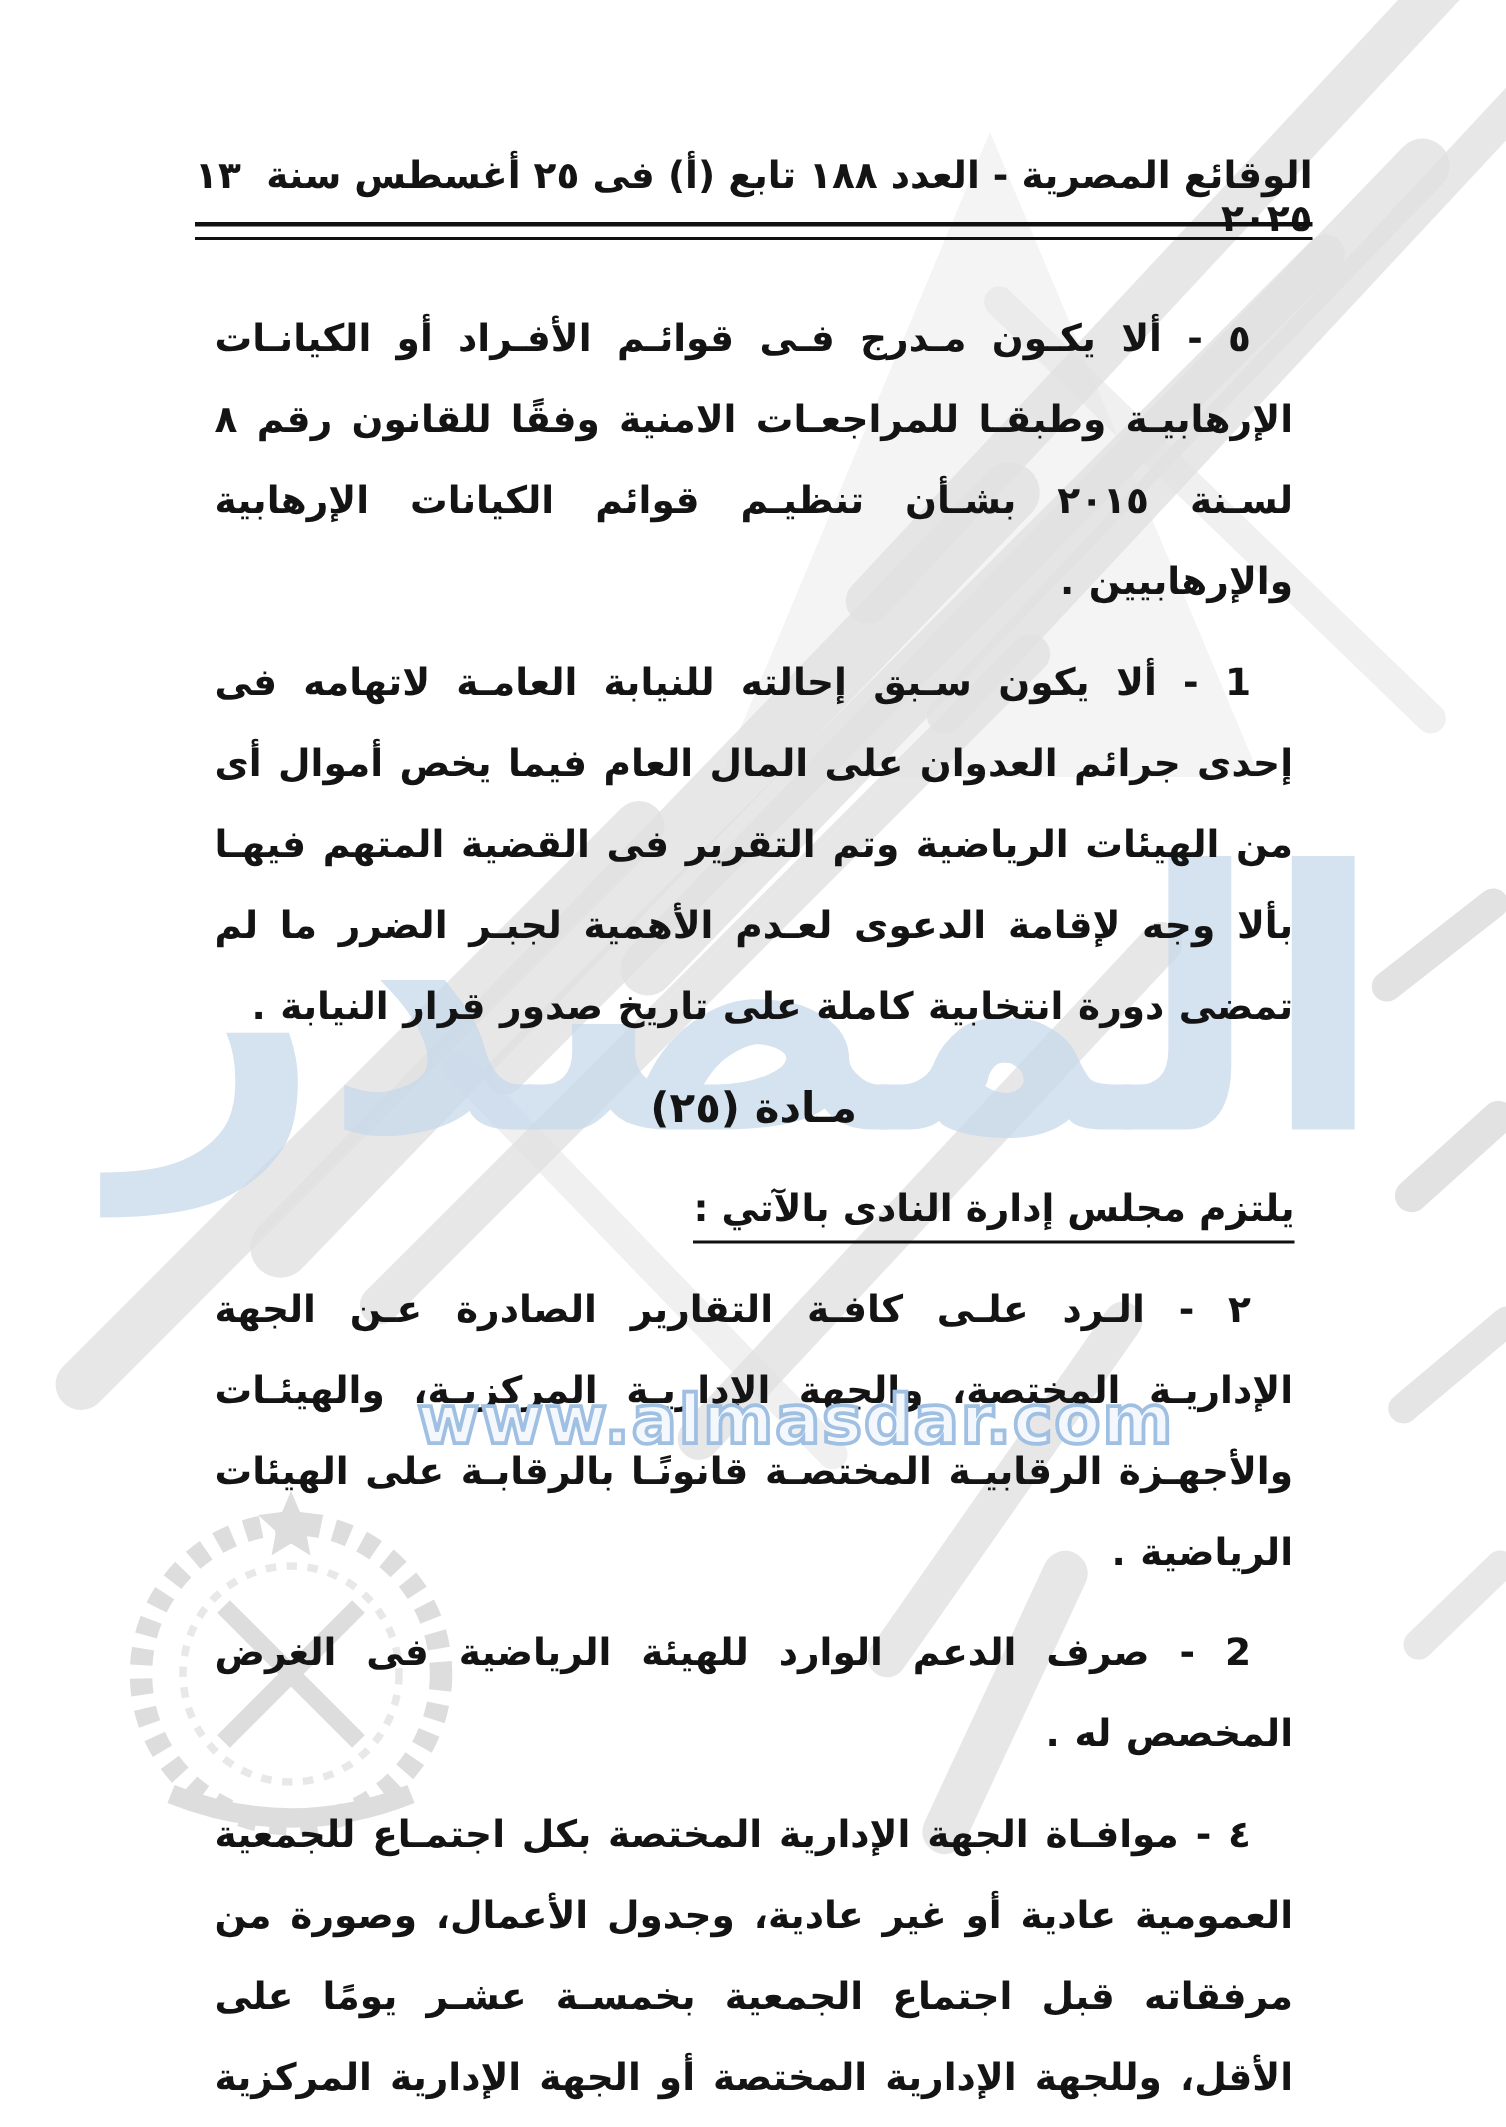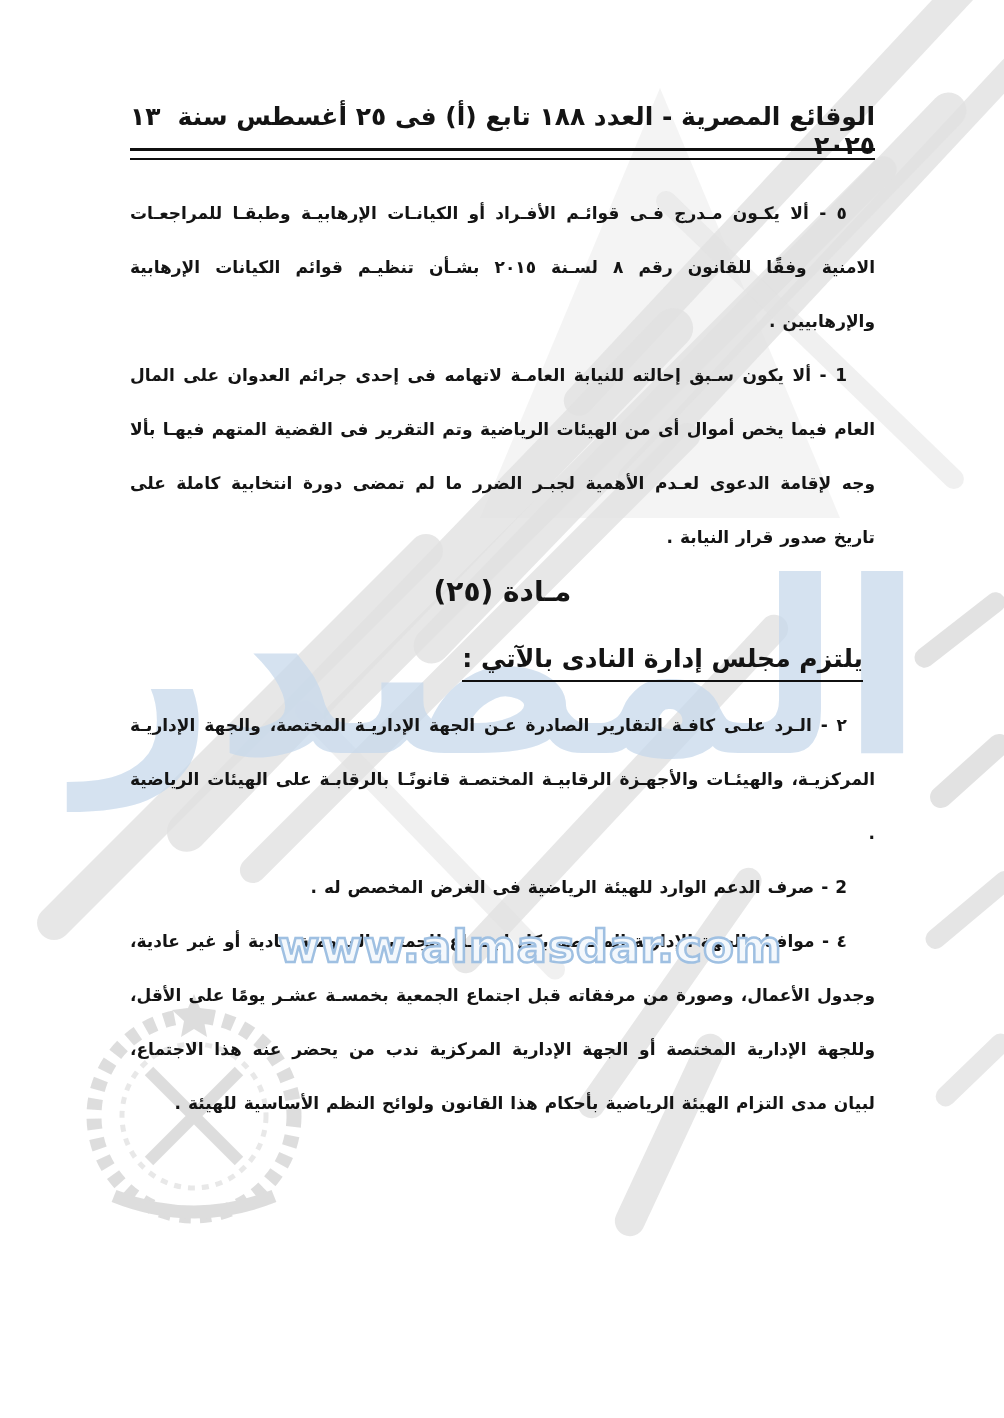--- a/index.html
+++ b/index.html
@@ -65,22 +65,22 @@
   .header-rule{
     position:absolute;left:130px;top:148px;width:745px;height:7px;
     border-top:3px solid #101010;border-bottom:2px solid #101010;
     z-index:2;
   }
   .content{
     position:absolute;left:130px;top:186px;width:745px;
     direction:rtl;z-index:2;
   }
   .clause{
-    margin:0;
-    font-size:17px;font-weight:700;
+    margin:13px;
+    font-size:25px;font-weight:700;
     line-height:54px;
     text-align:justify;text-align-last:right;
     text-indent:28px;
     word-spacing:1px;
   }
   .article-heading{
     margin:0;
     font-size:28px;font-weight:800;
     line-height:56px;
     text-align:center;

